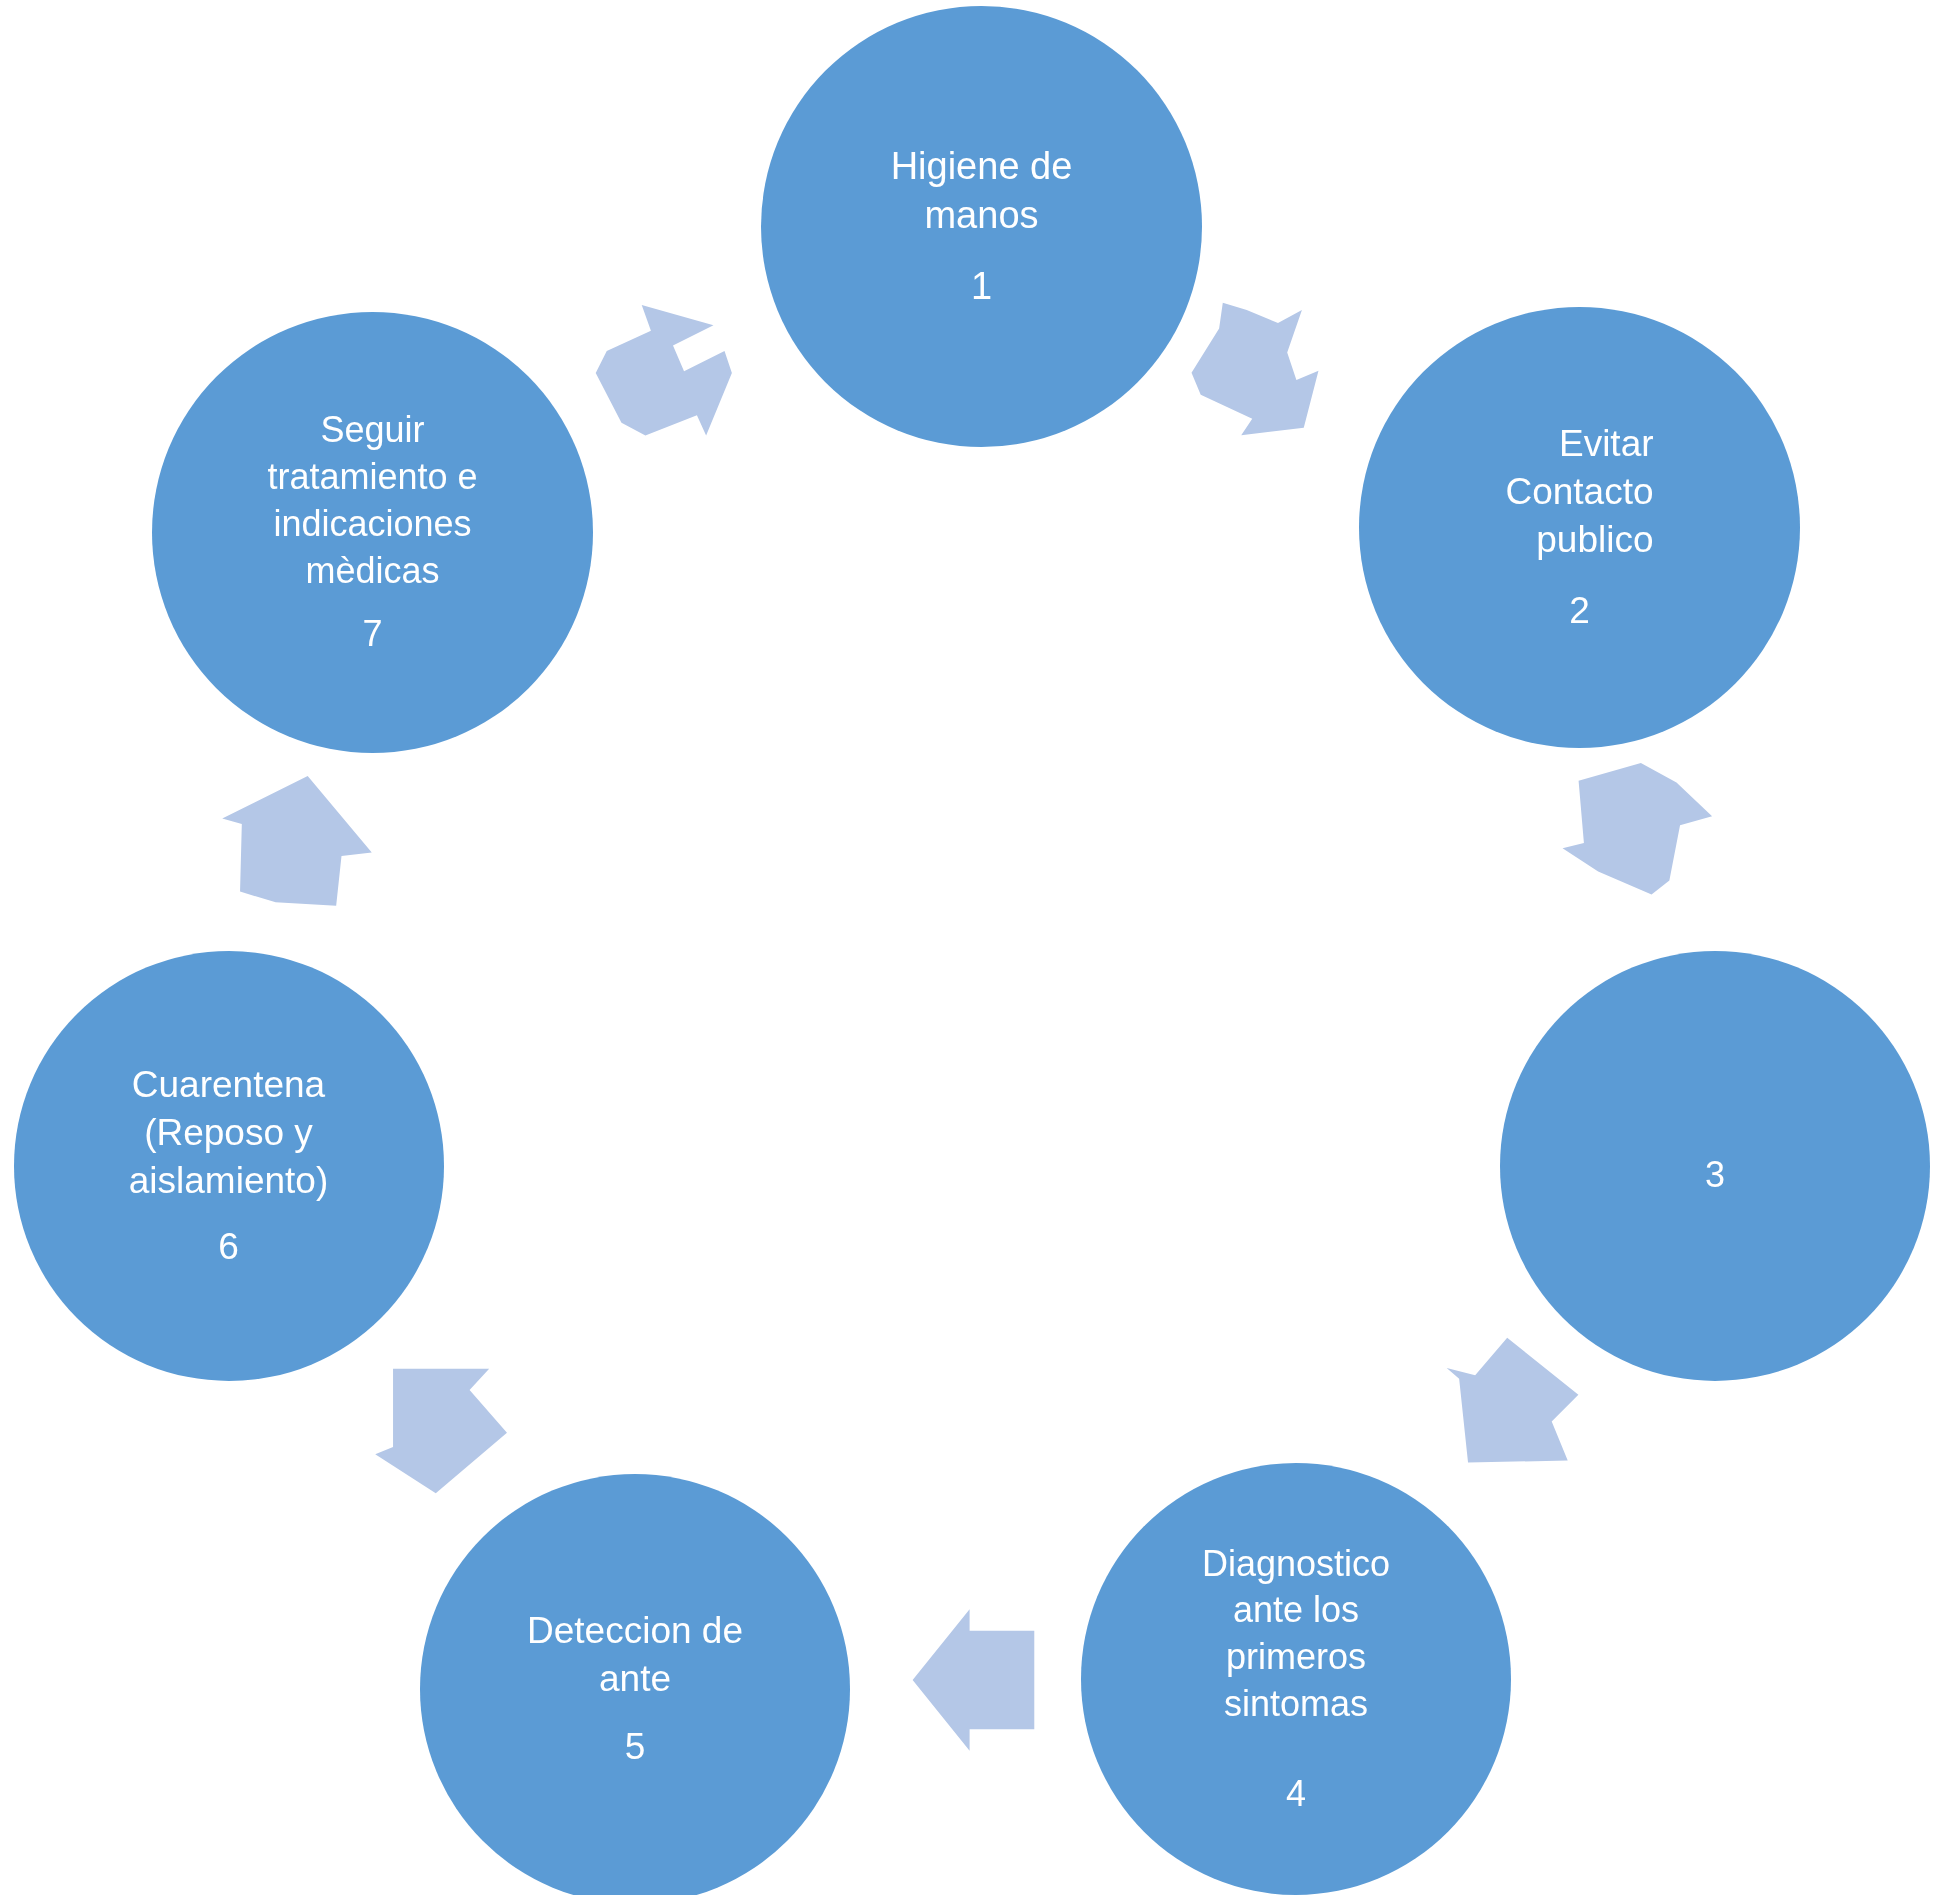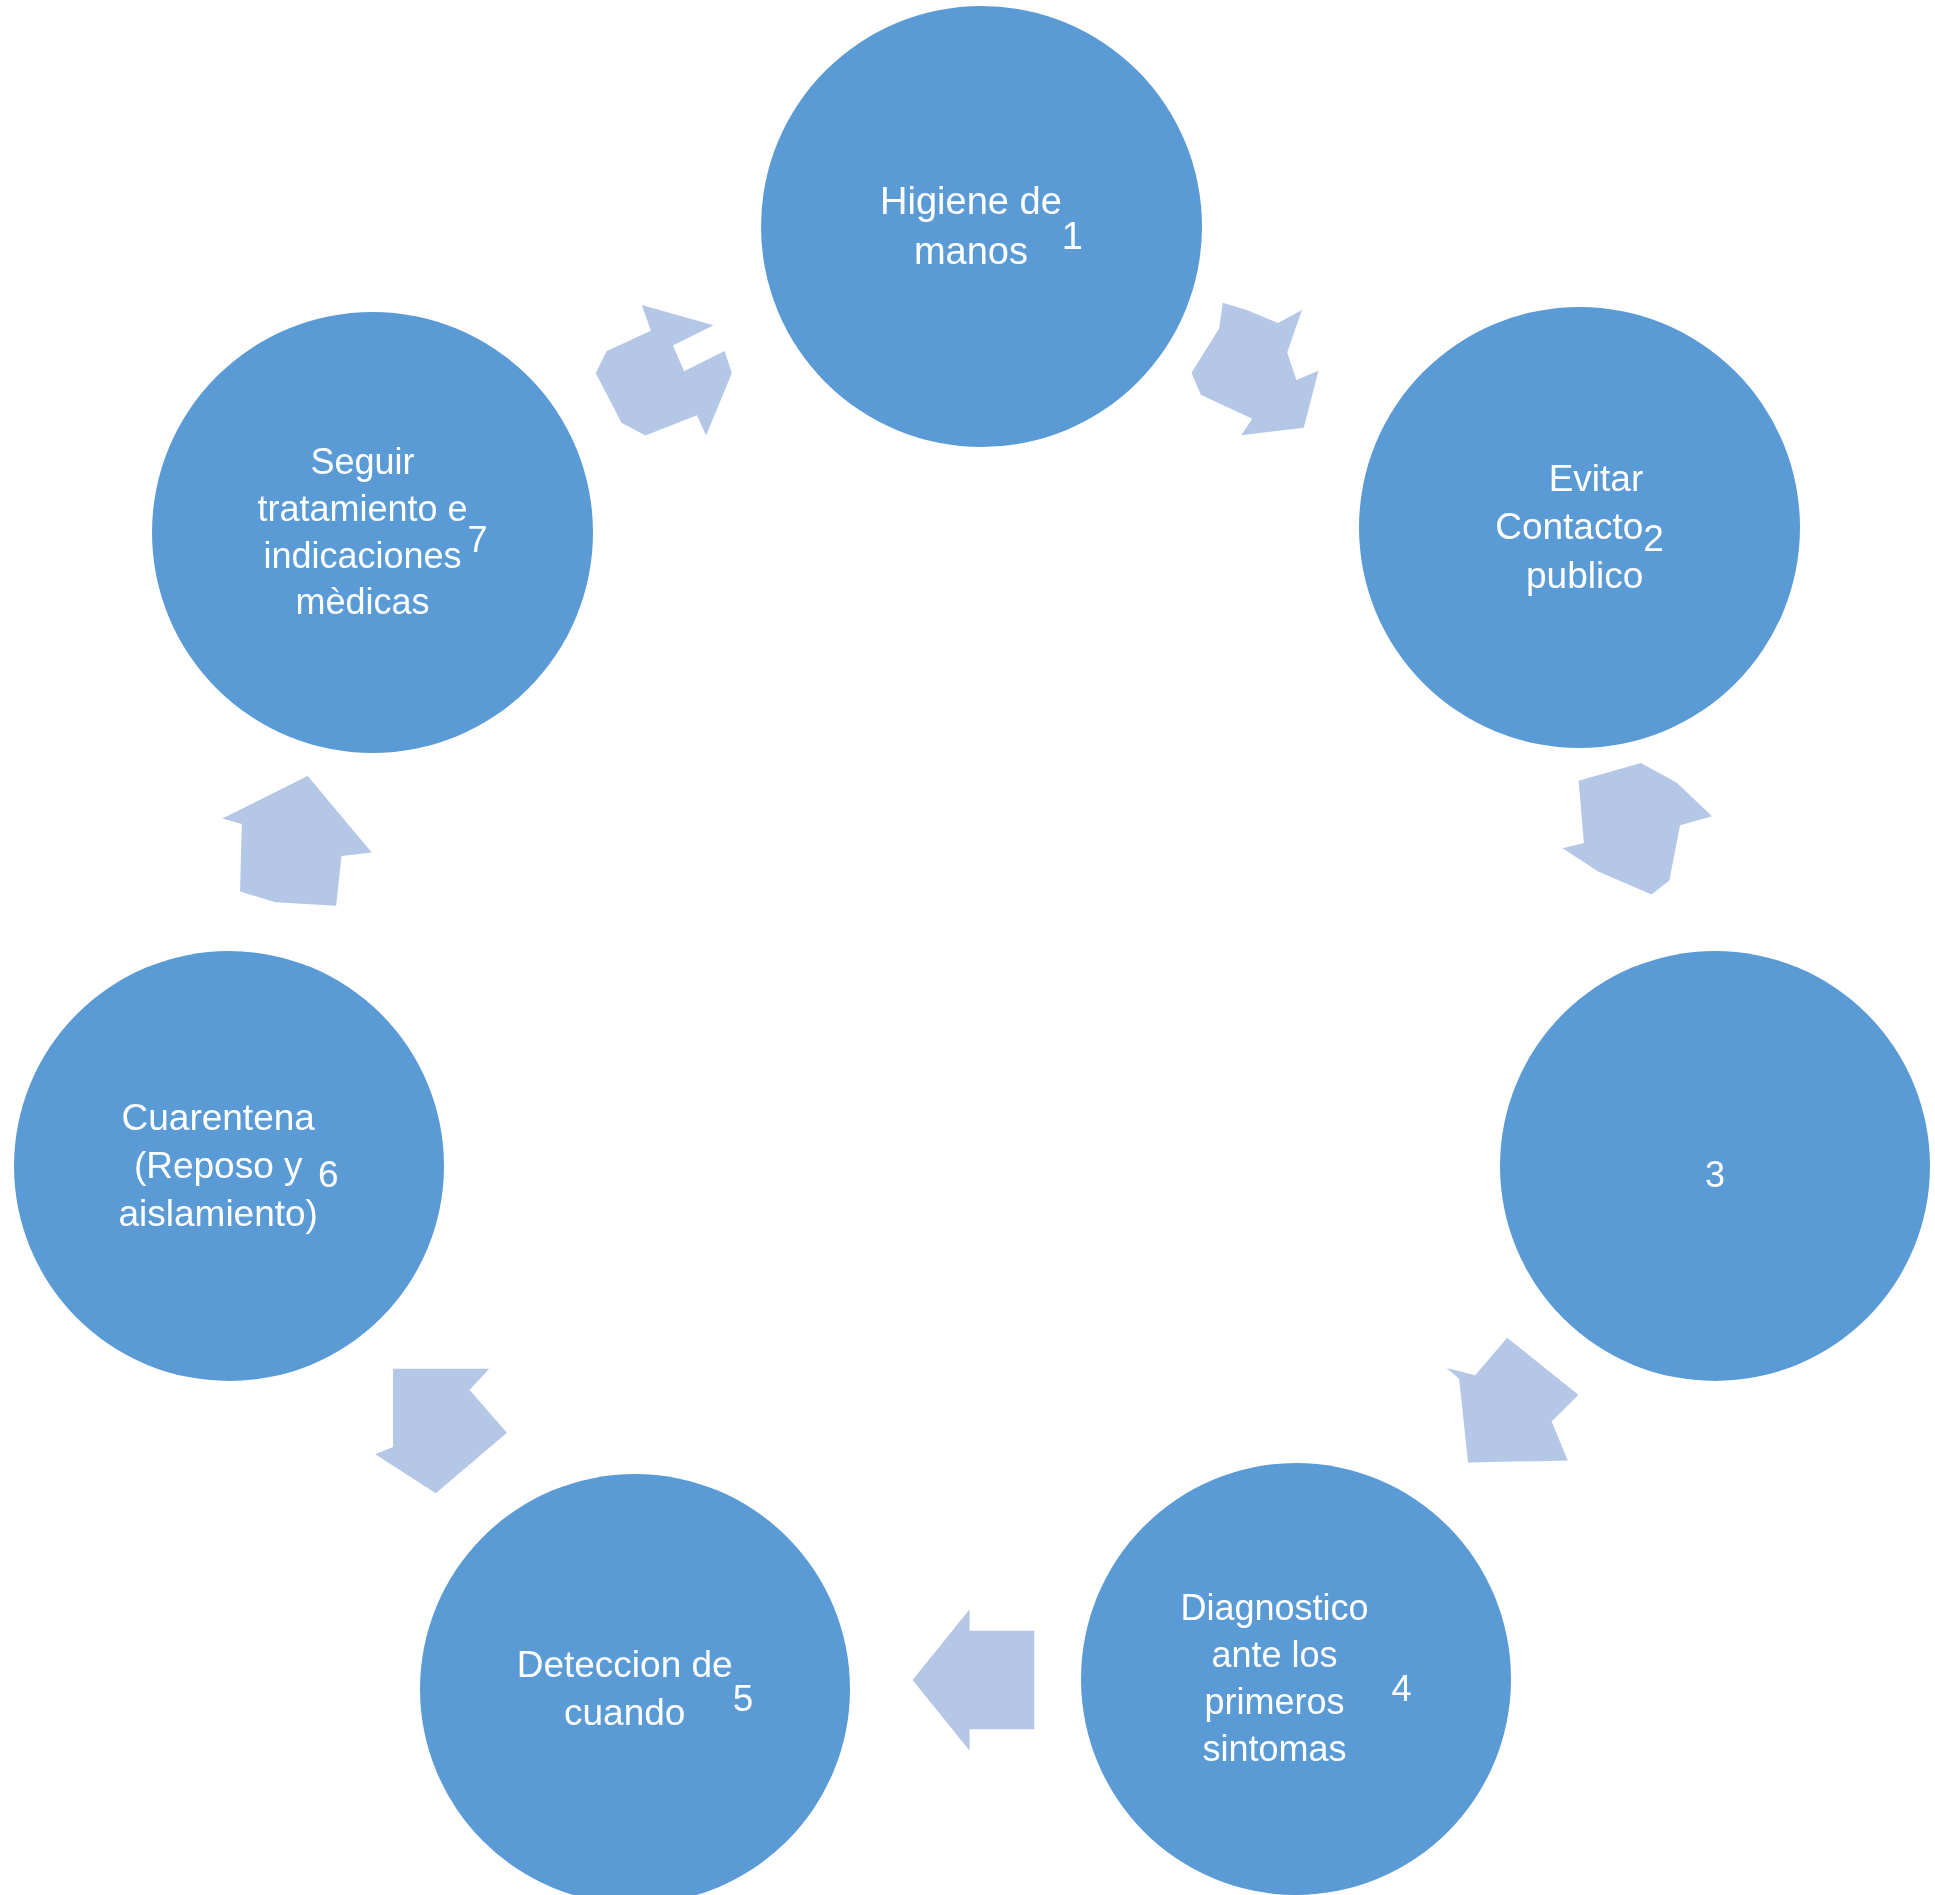--- a/index.html
+++ b/index.html
@@ -19,21 +19,21 @@
     height: 1895px;
     background: #ffffff;
   }
 
   
   .node {
     position: absolute;
     border-radius: 50%;
     background: #5B9BD5;
     display: flex;
-    flex-direction: row;
+    flex-direction: column;
     align-items: center;
     justify-content: center;
     box-sizing: border-box;
     color: #ffffff;
     text-align: center;
     line-height: 1.30;
     padding: 0 11px;
   }
   .node .node-label {
     font-size: 37px;
@@ -154,21 +154,21 @@
   <div class="node" id="node-4">
     <span class="node-label">Diagnostico
 ante los
 primeros
 sintomas</span>
     <span class="node-number">4</span>
   </div>
 
   <div class="node" id="node-5">
     <span class="node-label">Deteccion de
-cuando</span>
+ante</span>
     <span class="node-number">5</span>
   </div>
 
   <div class="node" id="node-6">
     <span class="node-label">Cuarentena
 (Reposo y
 aislamiento)</span>
     <span class="node-number">6</span>
   </div>
 

